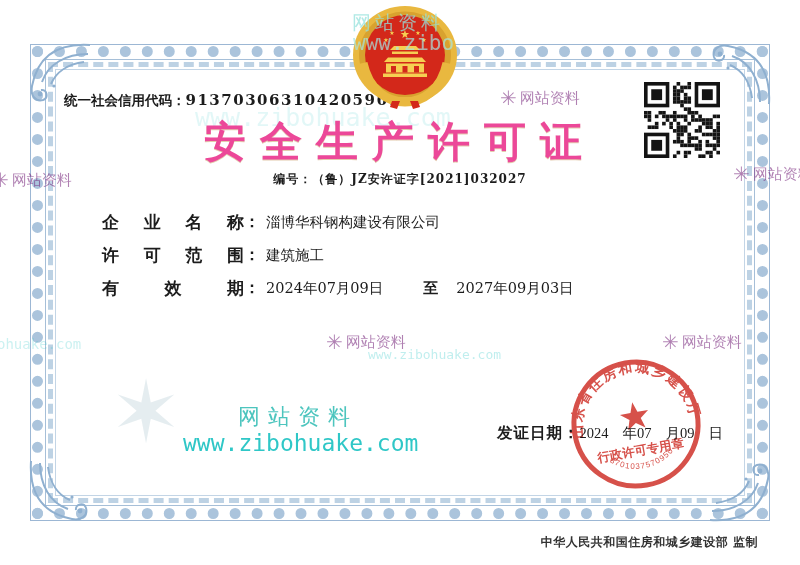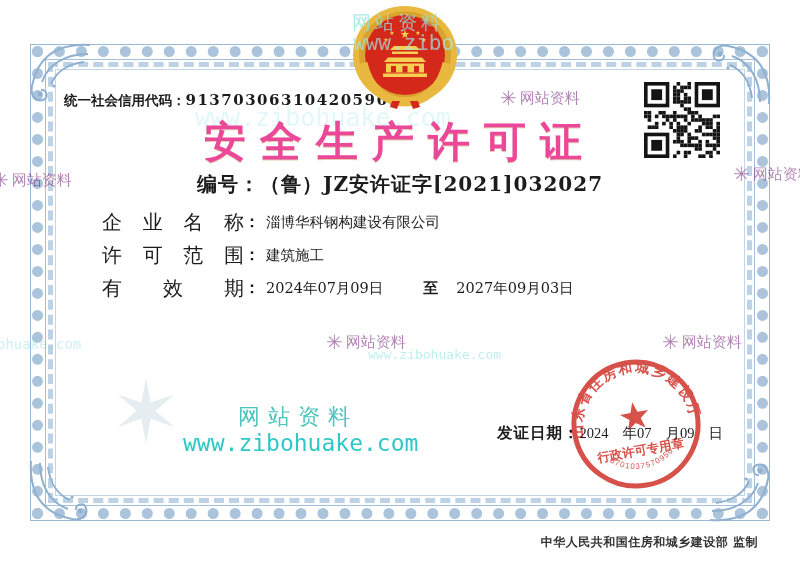--- a/index.html
+++ b/index.html
@@ -20,26 +20,26 @@
   .c-tr{left:708px;top:40px;transform:rotate(90deg);}
   .c-br{left:708px;top:459px;transform:rotate(180deg);}
   .c-bl{left:26px;top:459px;transform:rotate(270deg);}
   
   .credit{left:64px;top:91px;font-size:13.5px;font-weight:bold;}
   .credit .digits{font-family:"DejaVu Serif",serif;font-size:15px;letter-spacing:1.5px;font-weight:bold;}
   .emblem{left:350px;top:5px;width:110px;height:104px;z-index:5;}
   .qr{left:644px;top:81px;z-index:4;}
   .title{left:0;right:0;top:114px;text-align:center;font-size:42px;font-weight:bold;
     color:#ec4899;letter-spacing:14px;text-shadow:0 1px 0 rgba(176,110,24,.35);z-index:3;}
-  .serial{left:0;right:0;top:171px;text-align:center;font-size:20px;font-weight:bold;
+  .serial{left:0;right:0;top:171px;text-align:center;font-size:12px;font-weight:bold;
     font-family:"DejaVu Serif",serif;letter-spacing:1px;z-index:3;}
   
   .fields{left:102px;top:205px;width:620px;z-index:3;}
   .frow{height:33px;line-height:33px;white-space:nowrap;}
-  .flabel{display:inline-block;width:142px;font-size:20px;font-weight:normal;
+  .flabel{display:inline-block;width:142px;font-size:17px;font-weight:bold;
     text-align:justify;text-align-last:justify;vertical-align:middle;}
   .fcolon{font-size:16px;font-weight:bold;margin-right:6px;}
   .fval{font-size:14.5px;font-family:"DejaVu Serif",serif;}
   .joiner{margin-left:40px;margin-right:18px;font-weight:bold;font-size:15px;font-family:"DejaVu Serif",serif;}
   
   .wm-gray{color:#701a75;opacity:.55;font-size:15px;white-space:nowrap;z-index:2;}
   .wm-gray .star{font-size:20px;vertical-align:-2px;margin-right:3px;}
   .wm-teal-name{left:238px;top:402px;font-size:22px;letter-spacing:8px;color:rgba(62,192,184,.92);z-index:6;}
   .wm-teal-url{left:183px;top:430px;font-size:23px;color:#2fc7c7;
     font-family:"DejaVu Sans Mono",monospace;z-index:6;}

